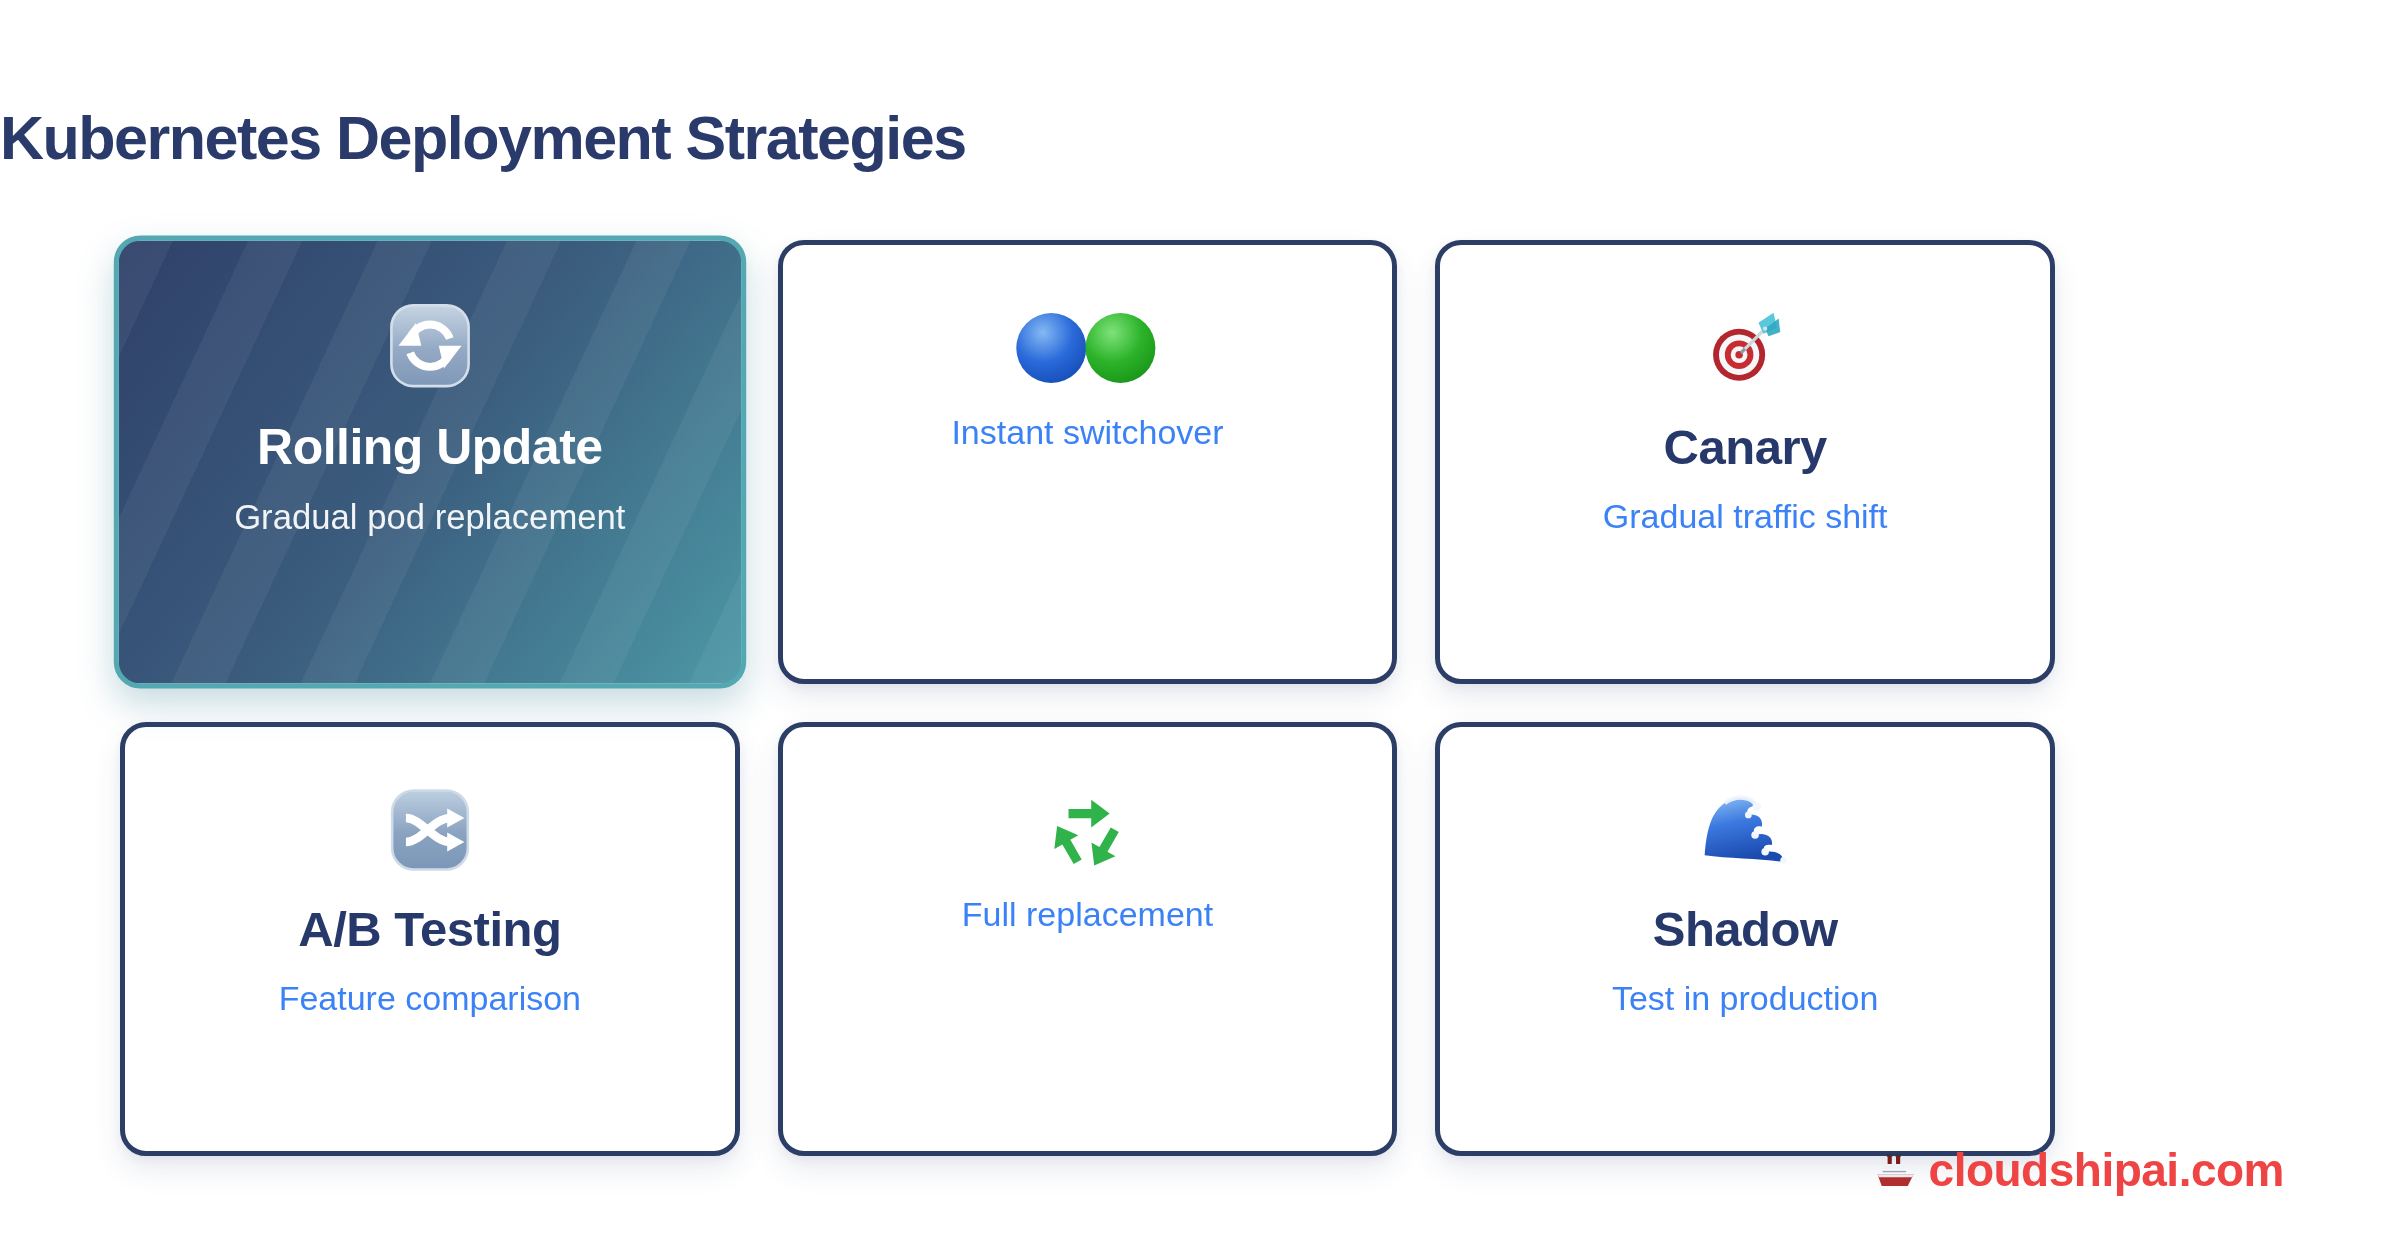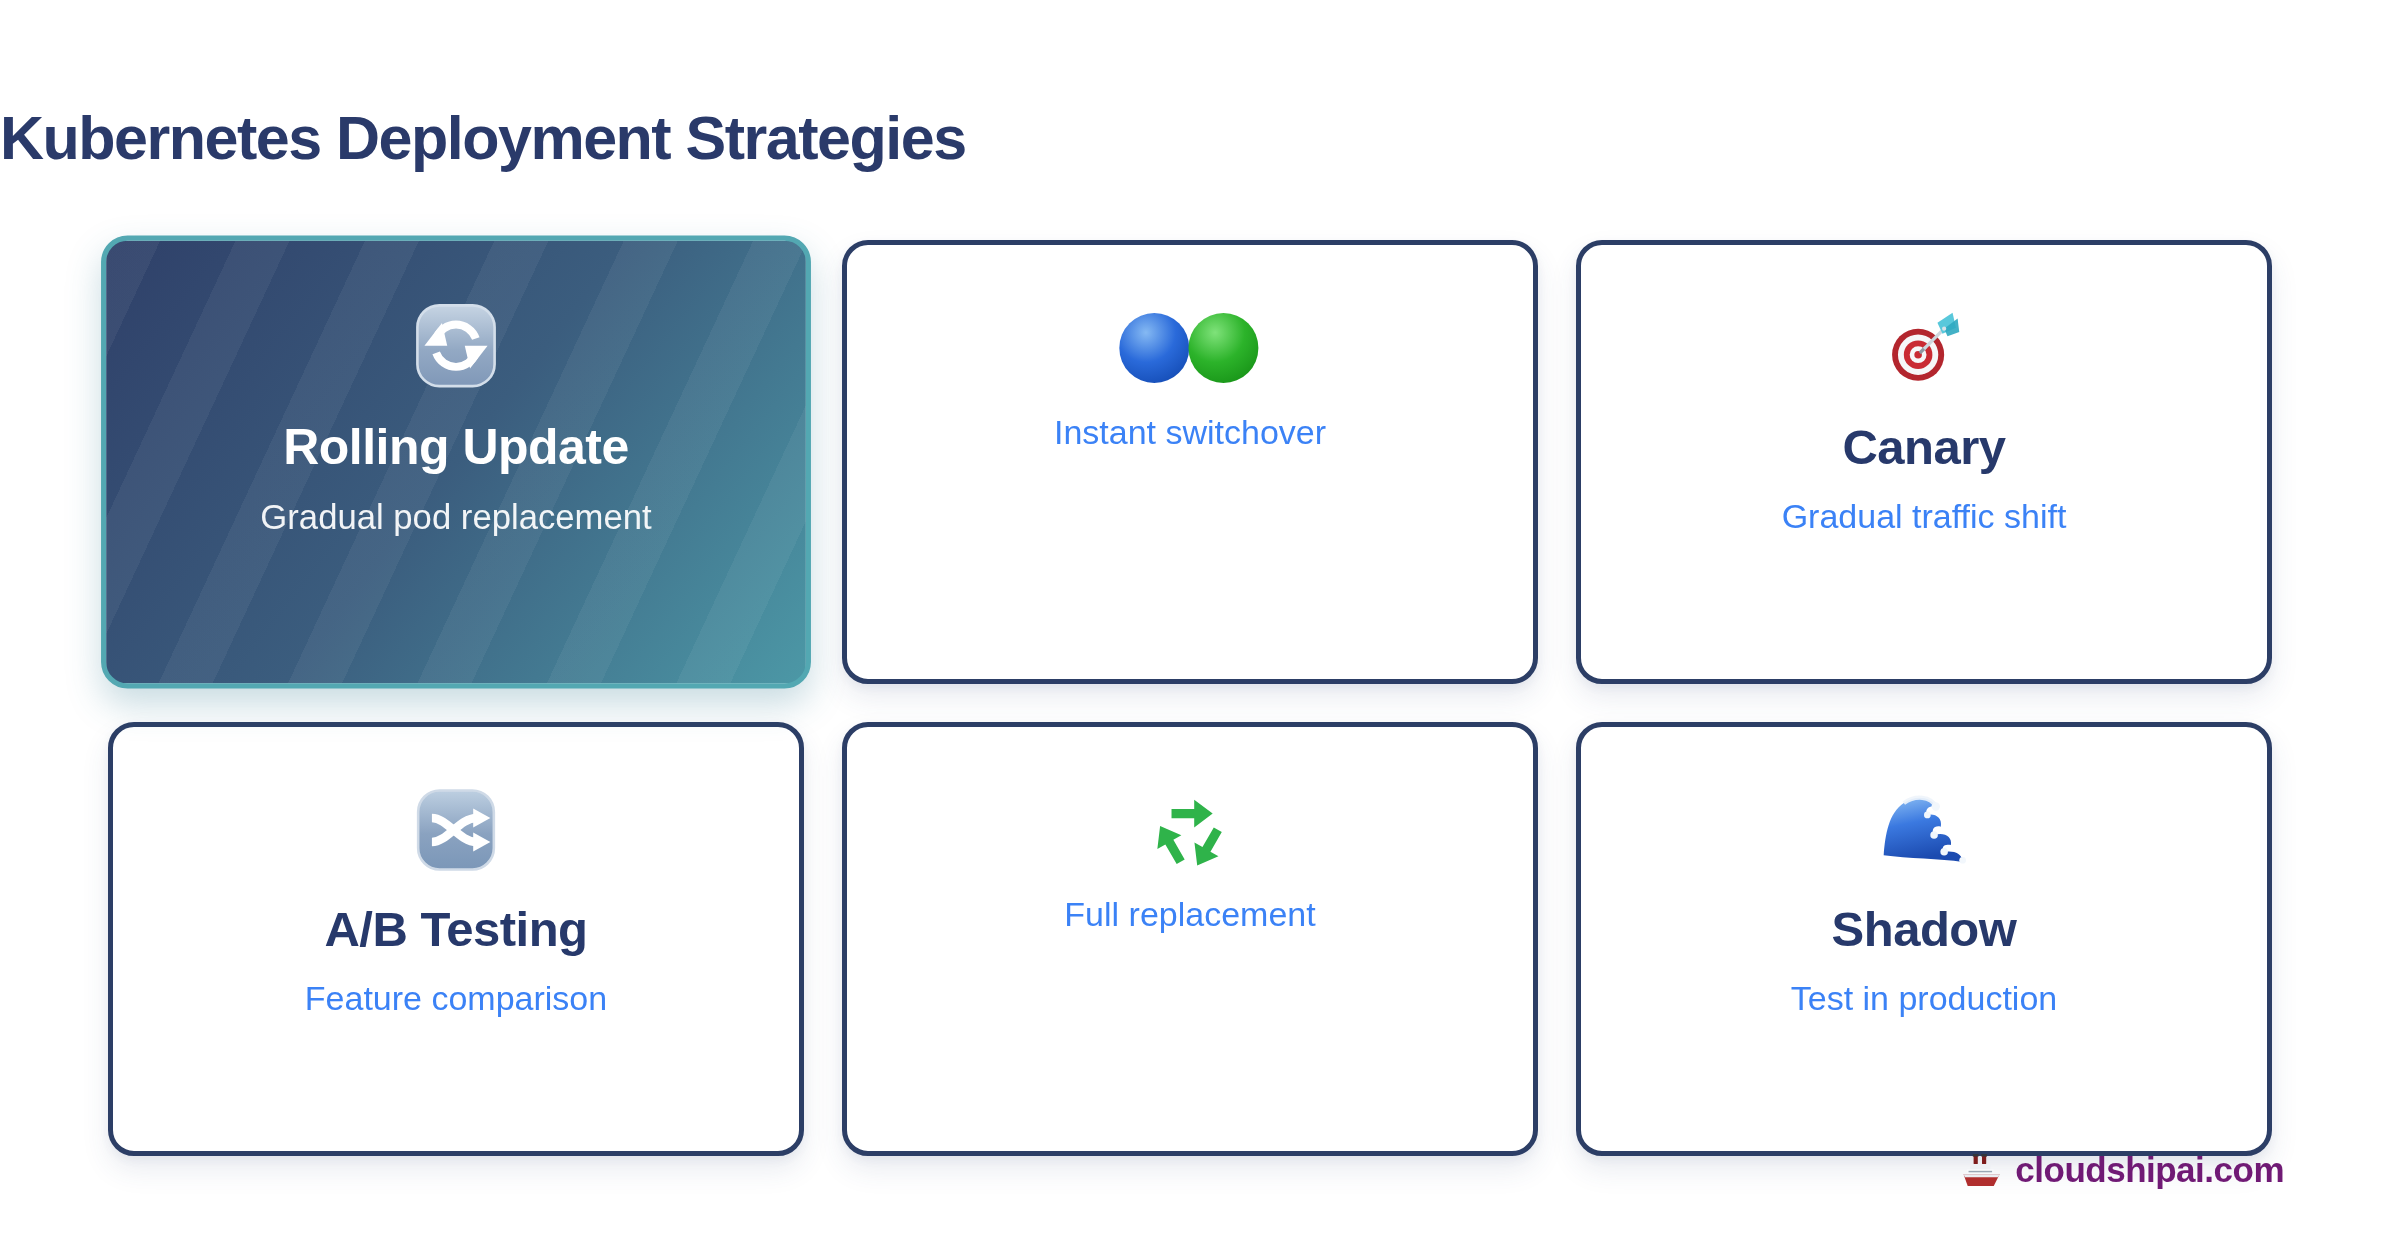--- a/index.html
+++ b/index.html
@@ -14,22 +14,22 @@
     position: absolute;
     top: 103px; left: 0; width: 2400px;
     margin: 0;
     font-size: 61px;
     font-weight: 700;
     letter-spacing: -1.5px;
     color: #2a3a6a;
   }
   .grid {
     position: absolute;
-    left: 108px; top: 240px;
-    width: 2164px;
+    left: 120px; top: 240px;
+    width: 1935px;
     display: grid;
     grid-template-columns: repeat(3, 1fr);
     grid-template-rows: 444px 434px;
     column-gap: 38px;
     row-gap: 38px;
   }
   .card {
     background: #ffffff;
     border: 5px solid #2c3e66;
     border-radius: 26px;
@@ -75,24 +75,24 @@
   .card.active .card-subtitle { color: rgba(255,255,255,0.93); }
 
   .footer {
     position: absolute;
     right: 116px; top: 1148px;
     display: flex;
     align-items: center;
     gap: 12px;
   }
   .footer .brand {
-    font-size: 35px;
+    font-size: 46px;
     font-weight: 700;
     letter-spacing: -0.5px;
-    color: #701a75;
+    color: #ef4444;
     line-height: 44px;
   }
   svg { display: block; }
 </style>
 </head>
 <body>
 
 <h1 class="page-title">Kubernetes Deployment Strategies</h1>
 
 <div class="grid">

